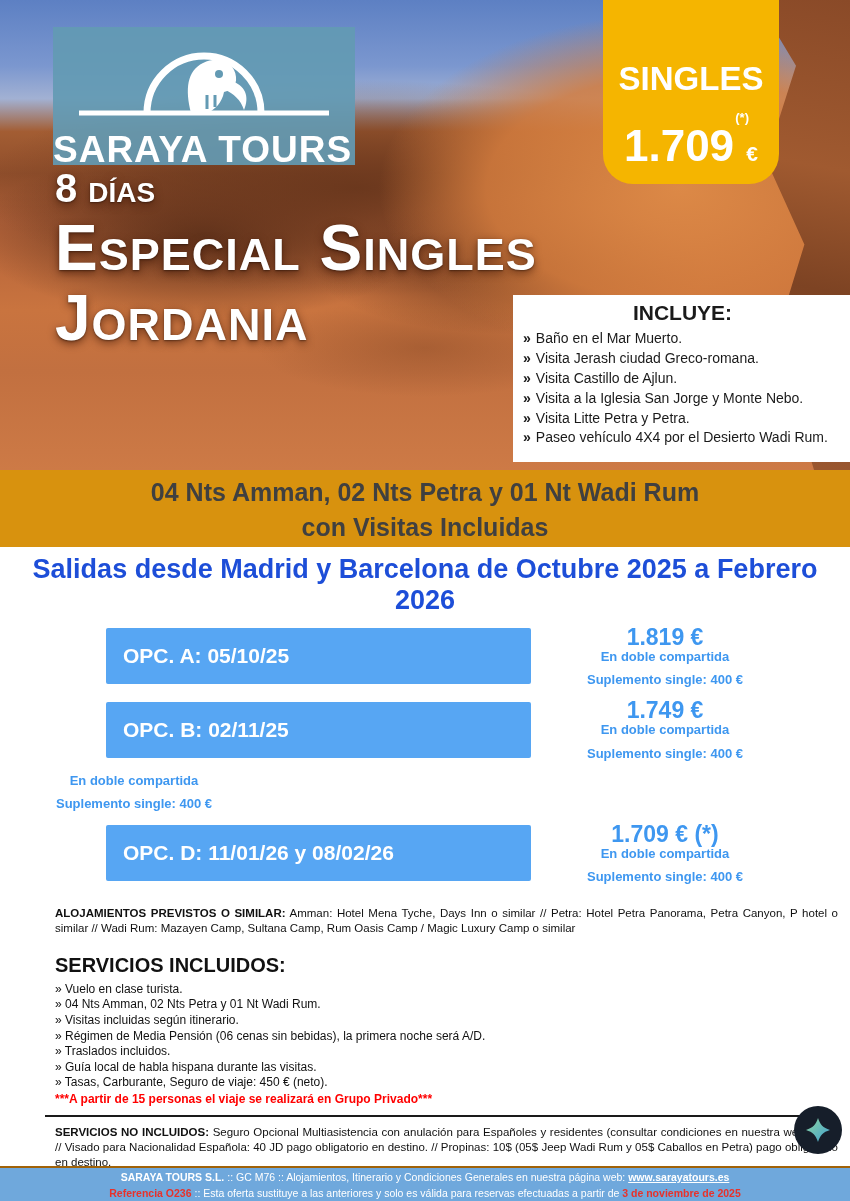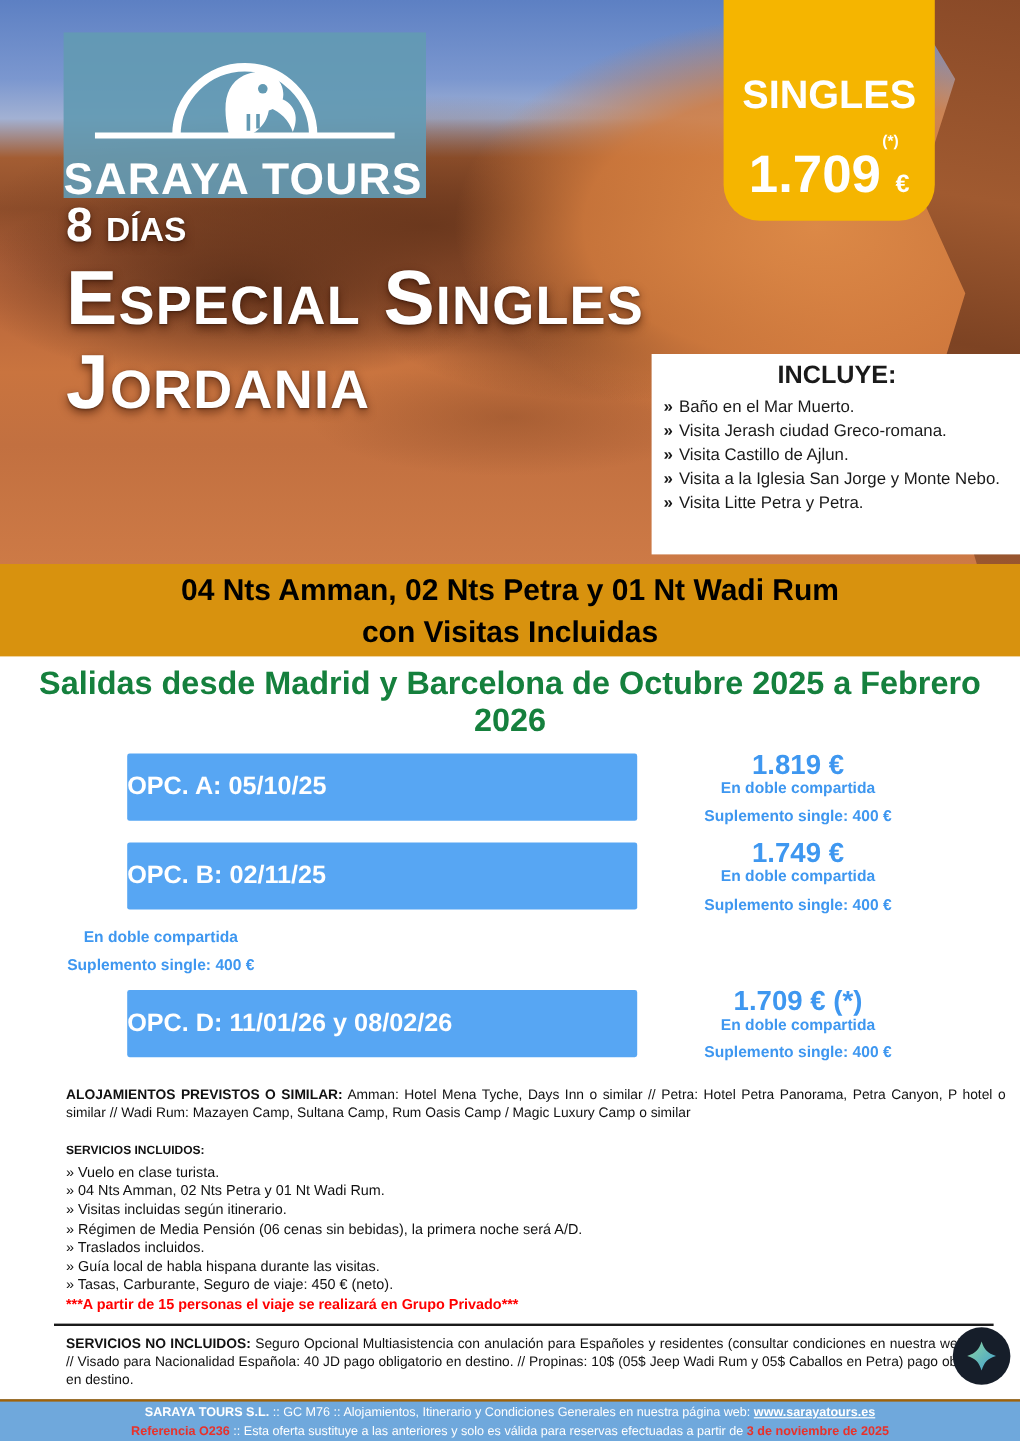--- a/index.html
+++ b/index.html
@@ -41,53 +41,53 @@
   .pt-cur{font-size:21px;font-weight:bold;}
   
   .hero-title{
     position:absolute;left:55px;top:168px;color:#fff;font-weight:bold;font-variant:small-caps;
     text-shadow:0 3px 8px rgba(60,20,5,.65),0 1px 2px rgba(0,0,0,.45);line-height:1;
   }
   .ht-duration{font-size:40px;margin-bottom:8px;}
   .ht-main{font-size:64px;margin-bottom:6px;letter-spacing:1px;}
   
   .incluye-box{
-    position:absolute;right:0;top:295px;width:307px;height:167px;background:#ffffff;
+    position:absolute;right:0;top:295px;width:337px;height:167px;background:#ffffff;
     color:#1a1a1a;padding:6px 8px 0 10px;box-sizing:border-box;
   }
   .incluye-title{text-align:center;font-size:21px;font-weight:bold;margin-bottom:4px;}
   .inc-item{font-size:14px;line-height:1.42;white-space:nowrap;}
   .inc-bullet{font-weight:bold;margin-right:5px;}
   
   .banner{
-    width:850px;height:77px;background:#D8920E;color:#000000;text-align:center;
+    width:850px;height:77px;background:#D8920E;color:#404040;text-align:center;
     font-weight:bold;font-size:25px;line-height:1.38;padding-top:5px;box-sizing:border-box;
   }
   
   .salidas{
-    text-align:center;color:#15803d;font-weight:bold;font-size:27px;margin-top:7px;line-height:1.15;
+    text-align:center;color:#1d4ed8;font-weight:bold;font-size:27px;margin-top:7px;line-height:1.15;
   }
   
   .options{margin-top:10px;}
   .opt-row{display:flex;align-items:center;margin-bottom:13px;}
   .opt-bar{
     margin-left:106px;width:425px;height:56px;background:#57A6F3;color:#fff;
-    font-size:21px;font-weight:bold;line-height:56px;box-sizing:border-box;
+    font-size:21px;font-weight:bold;line-height:56px;padding-left:17px;box-sizing:border-box;
     border-radius:2px;
   }
   .opt-price{width:268px;text-align:center;color:#3E97F0;}
   .op-main{font-size:23px;font-weight:bold;line-height:1;}
   .op-sub1{font-size:13px;font-weight:bold;line-height:1.1;margin-top:1px;}
   .op-sub2{font-size:13px;font-weight:bold;margin-top:9px;line-height:1;}
   
   .content{padding:10px 12px 0 55px;color:#111;}
   .para{font-size:11.5px;line-height:1.28;text-align:justify;margin:0 0 0 0;}
   .para b{font-weight:bold;}
   .aloja{margin-bottom:18px;}
-  .si-title{font-size:10px;font-weight:bold;margin-bottom:5px;}
+  .si-title{font-size:20px;font-weight:bold;margin-bottom:5px;}
   .si-item{font-size:12px;line-height:1.3;}
   .si-red{font-size:12px;font-weight:bold;color:#FF0000;line-height:1.3;margin-top:1px;}
   .divider{border:none;border-top:2.5px solid #1a1a1a;margin:8px 10px 8px -10px;}
   .np{margin-bottom:7px;}
   
   .widget{
     position:absolute;right:8px;top:1106px;width:48px;height:48px;border-radius:50%;
     background:#161e2a;border:none;padding:0;cursor:pointer;display:flex;align-items:center;justify-content:center;
   }
   
@@ -132,20 +132,21 @@
       <div class="ht-main">Jordania</div>
     </div>
 
     <div class="incluye-box">
       <div class="incluye-title">INCLUYE:</div>
       <div class="inc-item"><span class="inc-bullet">»</span><span>Baño en el Mar Muerto.</span></div>
       <div class="inc-item"><span class="inc-bullet">»</span><span>Visita Jerash ciudad Greco-romana.</span></div>
       <div class="inc-item"><span class="inc-bullet">»</span><span>Visita Castillo de Ajlun.</span></div>
       <div class="inc-item"><span class="inc-bullet">»</span><span>Visita a la Iglesia San Jorge y Monte Nebo.</span></div>
       <div class="inc-item"><span class="inc-bullet">»</span><span>Visita Litte Petra y Petra.</span></div>
+      <div class="inc-item"><span class="inc-bullet">»</span><span>Paseo vehículo 4X4 por el Desierto Wadi Rum.</span></div>
     </div>
   </div>
 
   <div class="banner">
     <div>04 Nts Amman, 02 Nts Petra y 01 Nt Wadi Rum</div>
     <div>con Visitas Incluidas</div>
   </div>
 
   <div class="salidas">Salidas desde Madrid y Barcelona de Octubre 2025 a Febrero 2026</div>
 

